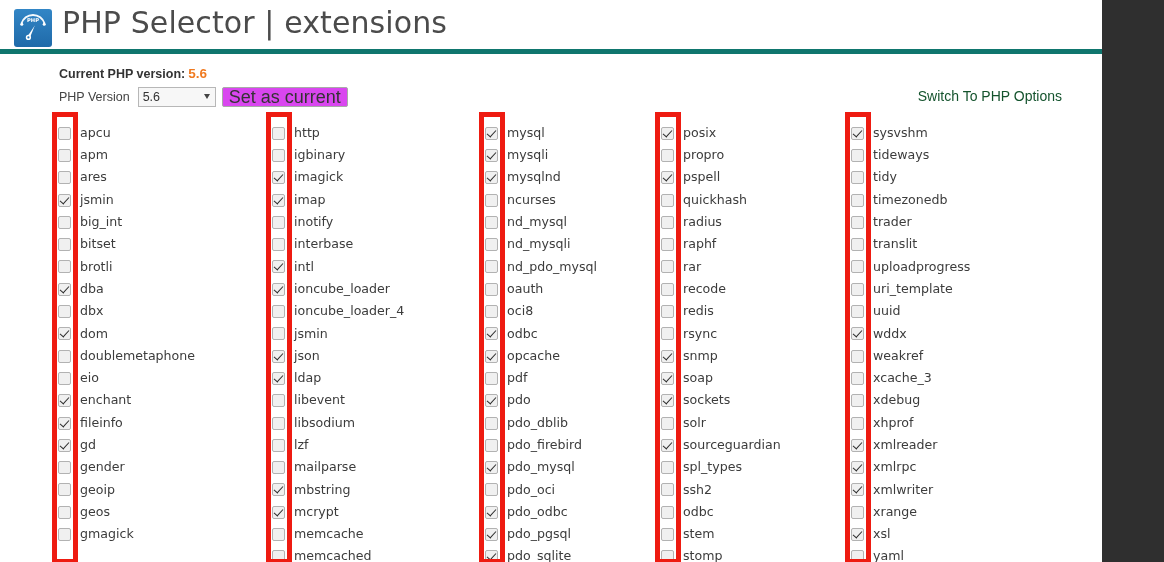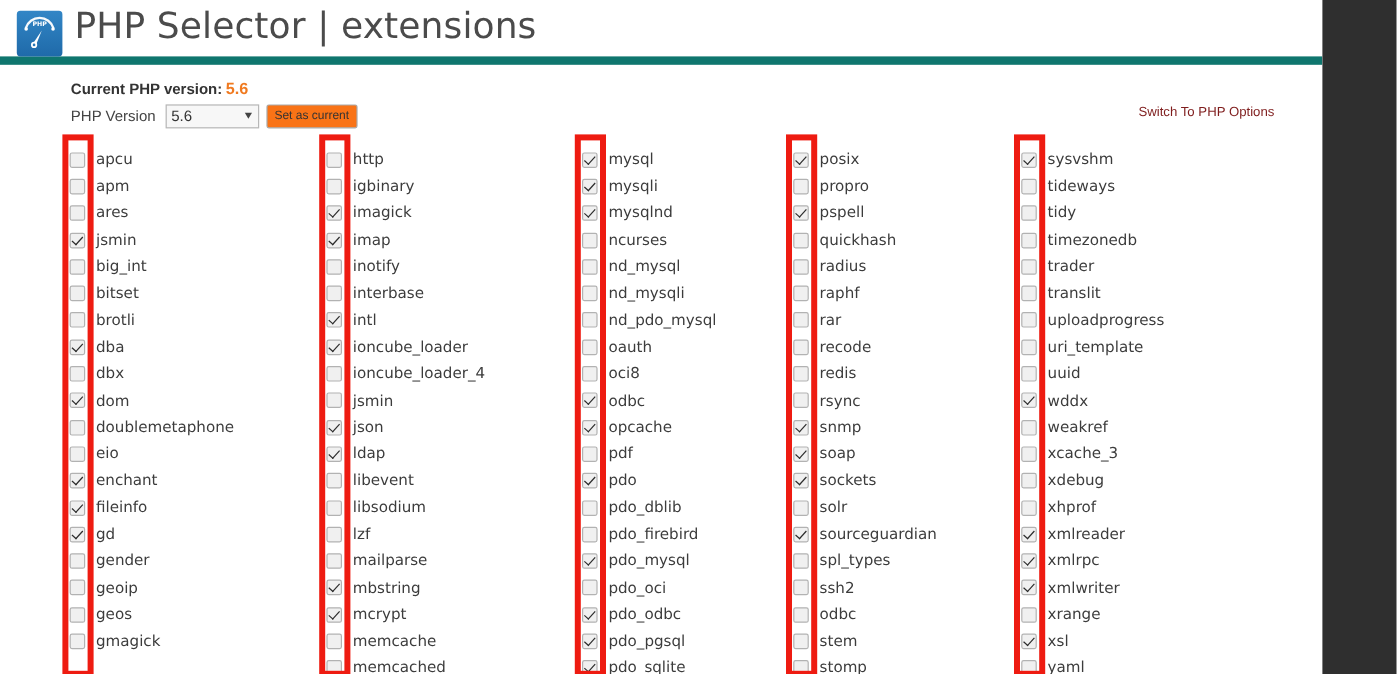--- a/index.html
+++ b/index.html
@@ -36,21 +36,21 @@
     width: 1102px;
     height: 562px;
     background: #ffffff;
     overflow: hidden;
   }
 
   
   #header {
     position: relative;
     height: 54px;
-    border-bottom: 7px solid #0f766e;
+    border-bottom: 5px solid #0f766e;
     padding-left: 14px;
     box-sizing: border-box;
   }
   #php-logo {
     position: absolute;
     left: 14px;
     top: 9px;
     width: 38px;
     height: 38px;
     border-radius: 3px;
@@ -120,36 +120,36 @@
     top: 7px;
     width: 0; height: 0;
     border-left: 3.5px solid transparent;
     border-right: 3.5px solid transparent;
     border-top: 5px solid #444;
     pointer-events: none;
   }
   #set-current-btn {
     margin-left: 6px;
     font-family: "Liberation Sans", sans-serif;
-    font-size: 10px;
+    font-size: 18px;
     color: #333;
     height: 20px;
     line-height: 18px;
     padding: 0 6px;
     border: 1px solid #a9a9a9;
-    background: #f97316;
+    background: #d946ef;
     border-radius: 2px;
     cursor: pointer;
   }
   #switch-link {
     position: absolute;
     right: 40px;
     top: 88px;
-    font-size: 11px;
-    color: #7f1d1d;
+    font-size: 14px;
+    color: #14532d;
     text-decoration: none;
     cursor: pointer;
     white-space: nowrap;
   }
 
   
   #ext-columns {
     position: absolute;
     top: 122px;
     left: 0;

